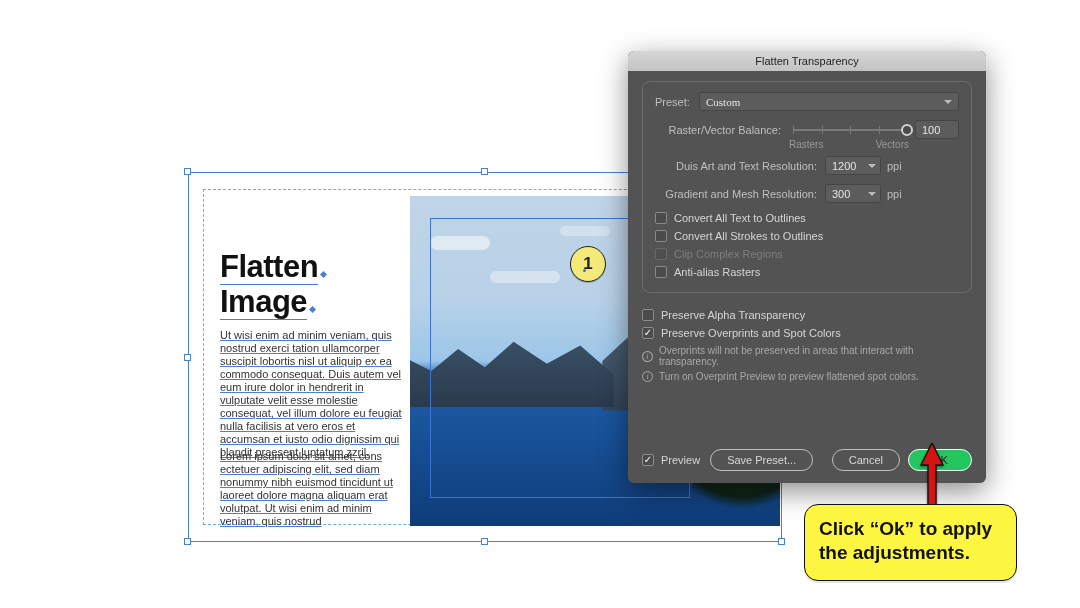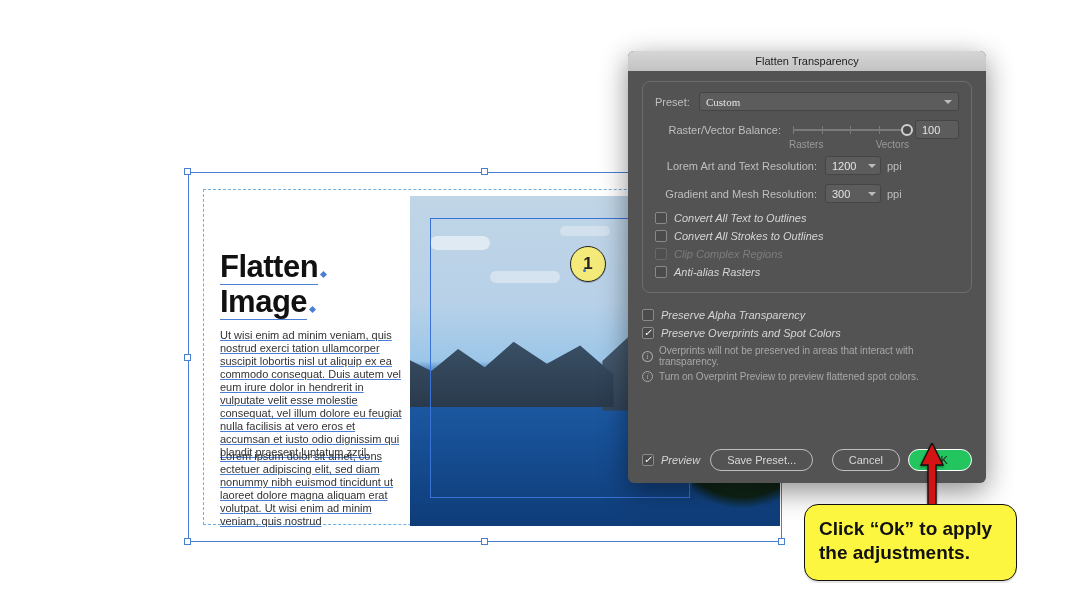--- a/index.html
+++ b/index.html
@@ -151,21 +151,21 @@
 
   .slider { position: relative; flex:1; height:18px; margin:0 8px; }
   .slider-track { position:absolute; left:0; right:0; top:8px; height:2px; background:#7a7a7a; }
   .slider-tick { position:absolute; top:5px; width:1px; height:8px; background:#7a7a7a; }
   .slider-thumb {
     position:absolute; top:3px; width:12px; height:12px; border-radius:50%;
     background:#4b4b4b; border:2px solid #d0d0d0;
   }
   .slider-labels { display:flex; justify-content:space-between; font-size:10px; color:#9a9a9a; margin:0 8px 6px; }
 
-  .chk-row { display:flex; align-items:center; margin:6px 0;font-style:italic; }
+  .chk-row { display:flex; align-items:center; margin:6px 0; }
   .chk {
     width:12px; height:12px; border:1px solid #8a8a8a; border-radius:2px;
     margin-right:7px; display:inline-flex; align-items:center; justify-content:center;
     background:#4b4b4b;
   }
   .chk.checked::after { content:"✓"; font-size:10px; color:#fff; line-height:1; }
   .chk.disabled { opacity:.4; }
   .chk-label-disabled { color:#7d7d7d; }
 
   .info-row { display:flex; align-items:center; margin:4px 0 0 0; font-size:10px; color:#a8a8a8; }
@@ -272,21 +272,21 @@
         <div class="numbox">
           <span>100</span>
         </div>
       </div>
       <div class="slider-labels" style="margin-left:134px; margin-right:50px;">
         <span>Rasters</span>
         <span>Vectors</span>
       </div>
 
       <div class="row">
-        <span class="lbl lbl-right">Lorem Art and Text Resolution:</span>
+        <span class="lbl lbl-right">Duis Art and Text Resolution:</span>
         <div class="numbox caret" style="width:56px;">
           <span>1200</span>
         </div>
         <span class="unit">ppi</span>
       </div>
 
       <div class="row">
         <span class="lbl lbl-right">Gradient and Mesh Resolution:</span>
         <div class="numbox caret" style="width:56px;">
           <span>300</span>

